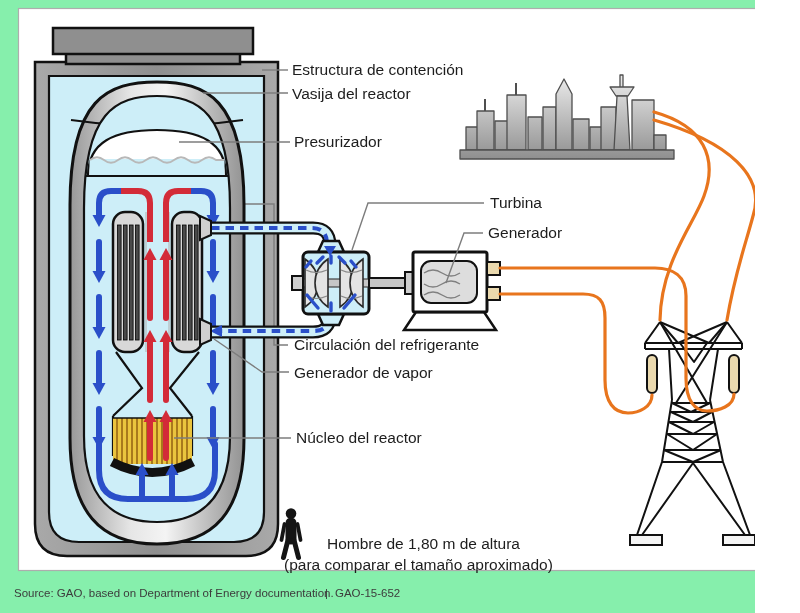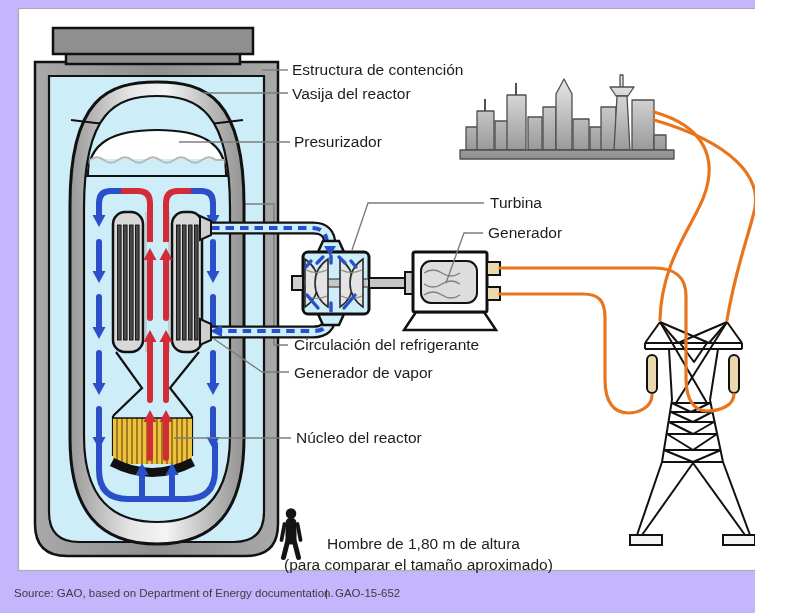--- a/index.html
+++ b/index.html
@@ -1,16 +1,16 @@
 <!DOCTYPE html>
 <html><head>
 <meta charset="utf-8">
 <style>
   html,body{margin:0;padding:0;background:#fff;}
-  #stage{position:relative;width:755px;height:613px;background:#c4b5fd;font-family:"Liberation Sans",sans-serif;overflow:hidden;}
+  #stage{position:relative;width:755px;height:613px;background:#86efac;font-family:"Liberation Sans",sans-serif;overflow:hidden;}
   svg{display:block;}
   .lbl{font-family:"Liberation Sans",sans-serif;font-size:15.5px;fill:#1d1d1d;}
   .src{font-family:"Liberation Sans",sans-serif;font-size:11.5px;fill:#3c3c3c;}
   .ptr{stroke:#7d7d7d;stroke-width:1.4;fill:none;}
   .blk{stroke:#111;fill:none;}
   .blue{stroke:#2a4fc9;fill:none;}
   .bluef{fill:#2a4fc9;stroke:none;}
   .red{stroke:#d32b38;fill:none;}
   .redf{fill:#d32b38;stroke:none;}
   .wire{stroke:#e8751d;stroke-width:3.2;fill:none;stroke-linecap:round;}

